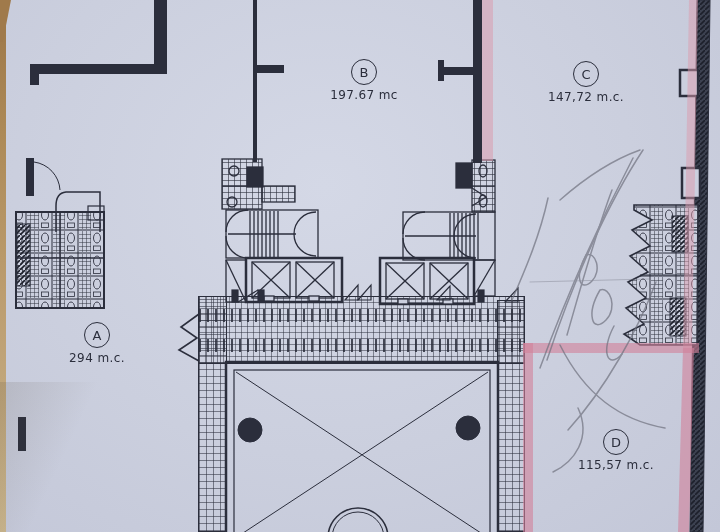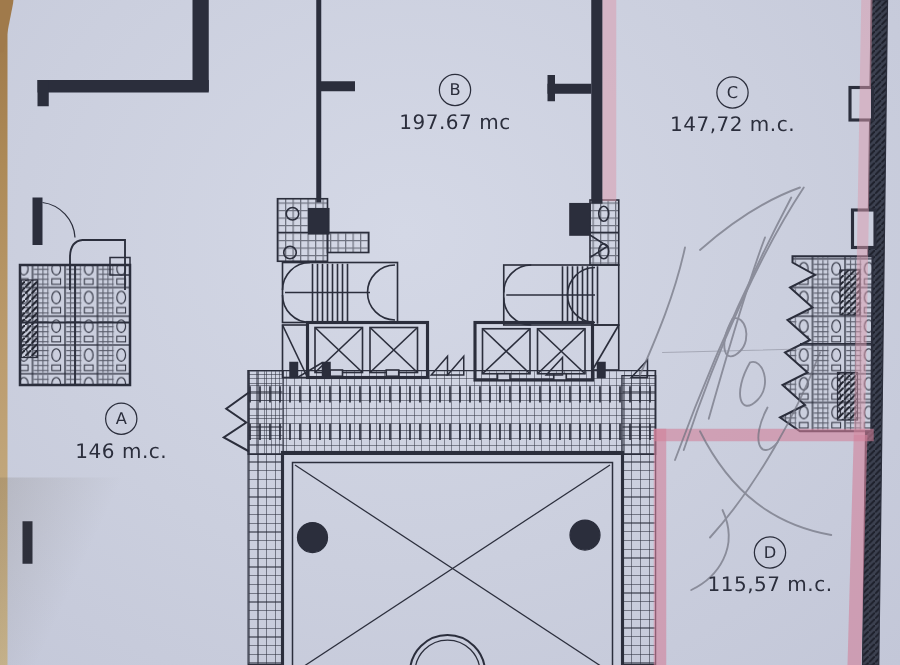--- a/index.html
+++ b/index.html
@@ -42,21 +42,21 @@
     position:absolute;left:0;bottom:0;width:110px;height:150px;
     background:linear-gradient(115deg, rgba(85,75,60,.16), rgba(85,75,60,0) 55%);
     pointer-events:none;
   }
   .unit{position:absolute;display:flex;flex-direction:column;align-items:center;gap:3px;color:#2b2e3c;}
   .ucircle{
     width:24px;height:24px;border:1.7px solid #2b2e3c;border-radius:50%;
     display:flex;align-items:center;justify-content:center;
     font-size:13px;line-height:1;background:transparent;
   }
-  .uarea{font-size:16px;letter-spacing:.4px;white-space:nowrap;text-align:right;}
+  .uarea{font-size:12px;letter-spacing:.4px;white-space:nowrap;text-align:right;}
   svg{position:absolute;left:0;top:0;pointer-events:none;}
 </style>
 </head>
 <body>
 
 <div id="canvas">
 
   <div class="tan-edge"></div>
   <div class="tan-wedge"></div>
 
@@ -239,21 +239,21 @@
       <path d="M530,282 L650,279" stroke-width=".9" opacity=".6"></path>
       <path d="M560,345 C585,395 620,420 665,428"></path>
       <path d="M578,408 C592,438 574,462 553,472"></path>
       <path d="M656,282 C638,330 606,388 568,430"></path>
       <path d="M640,150 C612,160 585,178 560,200"></path>
     </g>
   </svg>
 
   <div class="unit" style="left:52px;top:322px;width:90px;">
     <div class="ucircle">A</div>
-    <div class="uarea">146 m.c.</div>
+    <div class="uarea">294 m.c.</div>
   </div>
   <div class="unit" style="left:316px;top:59px;width:96px;">
     <div class="ucircle">B</div>
     <div class="uarea">197.67 mc</div>
   </div>
   <div class="unit" style="left:534px;top:61px;width:104px;">
     <div class="ucircle">C</div>
     <div class="uarea">147,72 m.c.</div>
   </div>
   <div class="unit" style="left:564px;top:429px;width:104px;">

